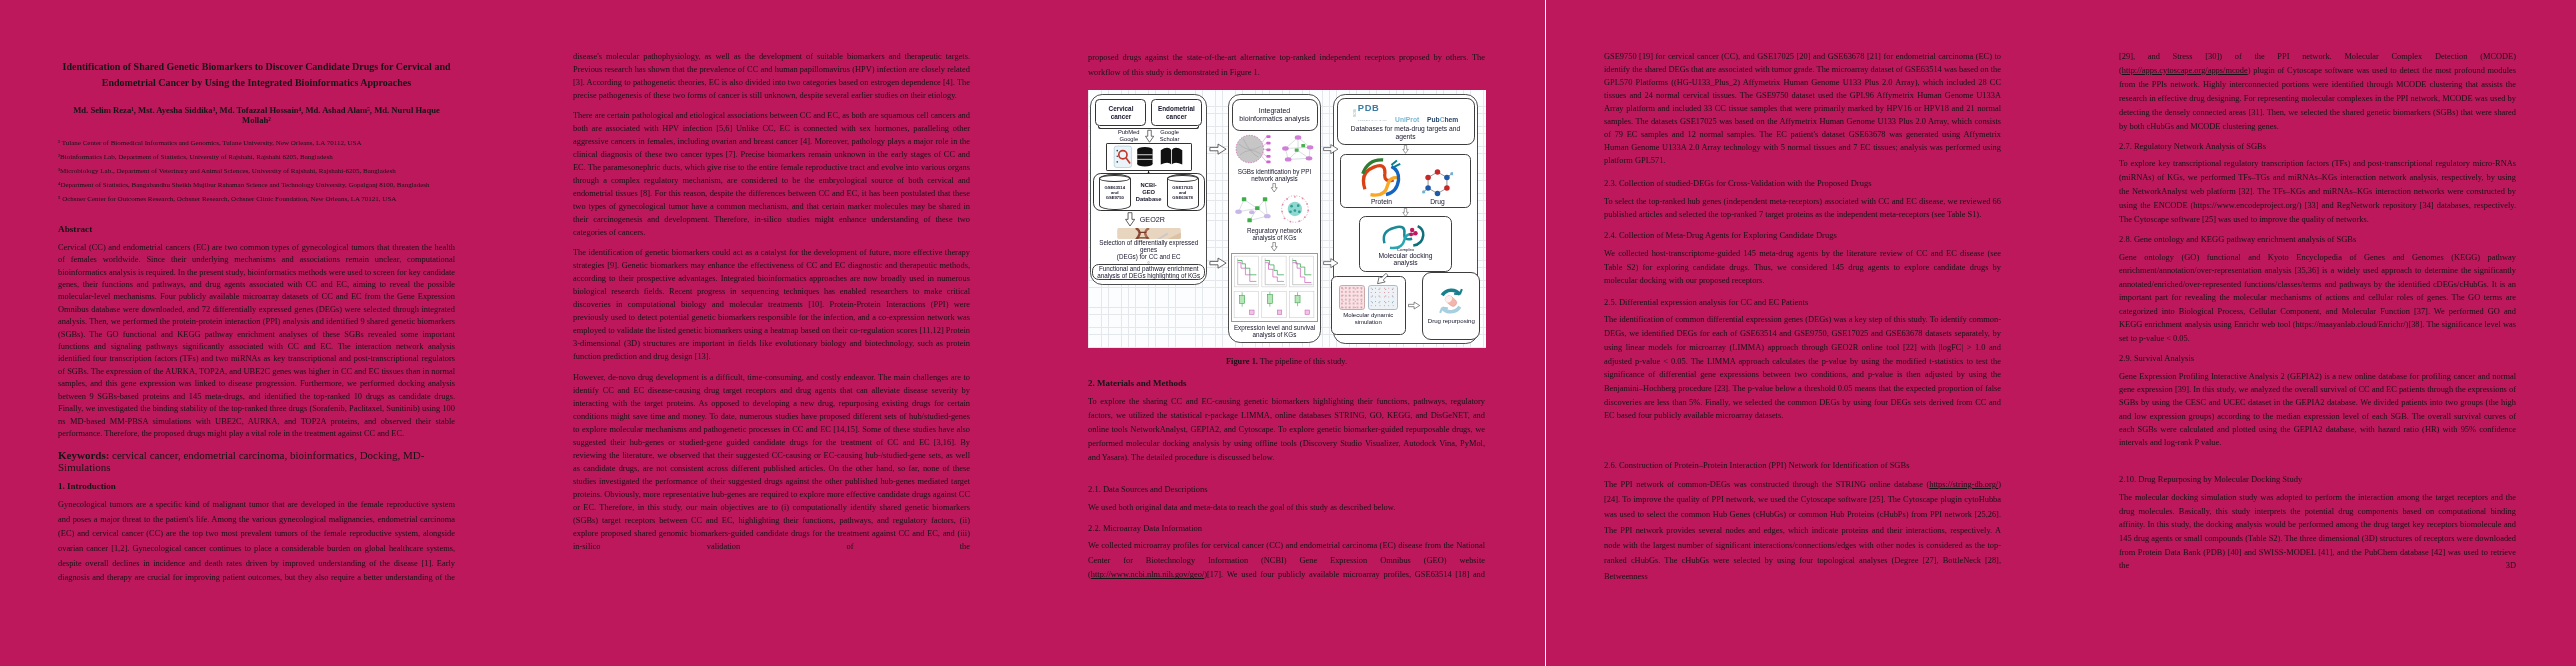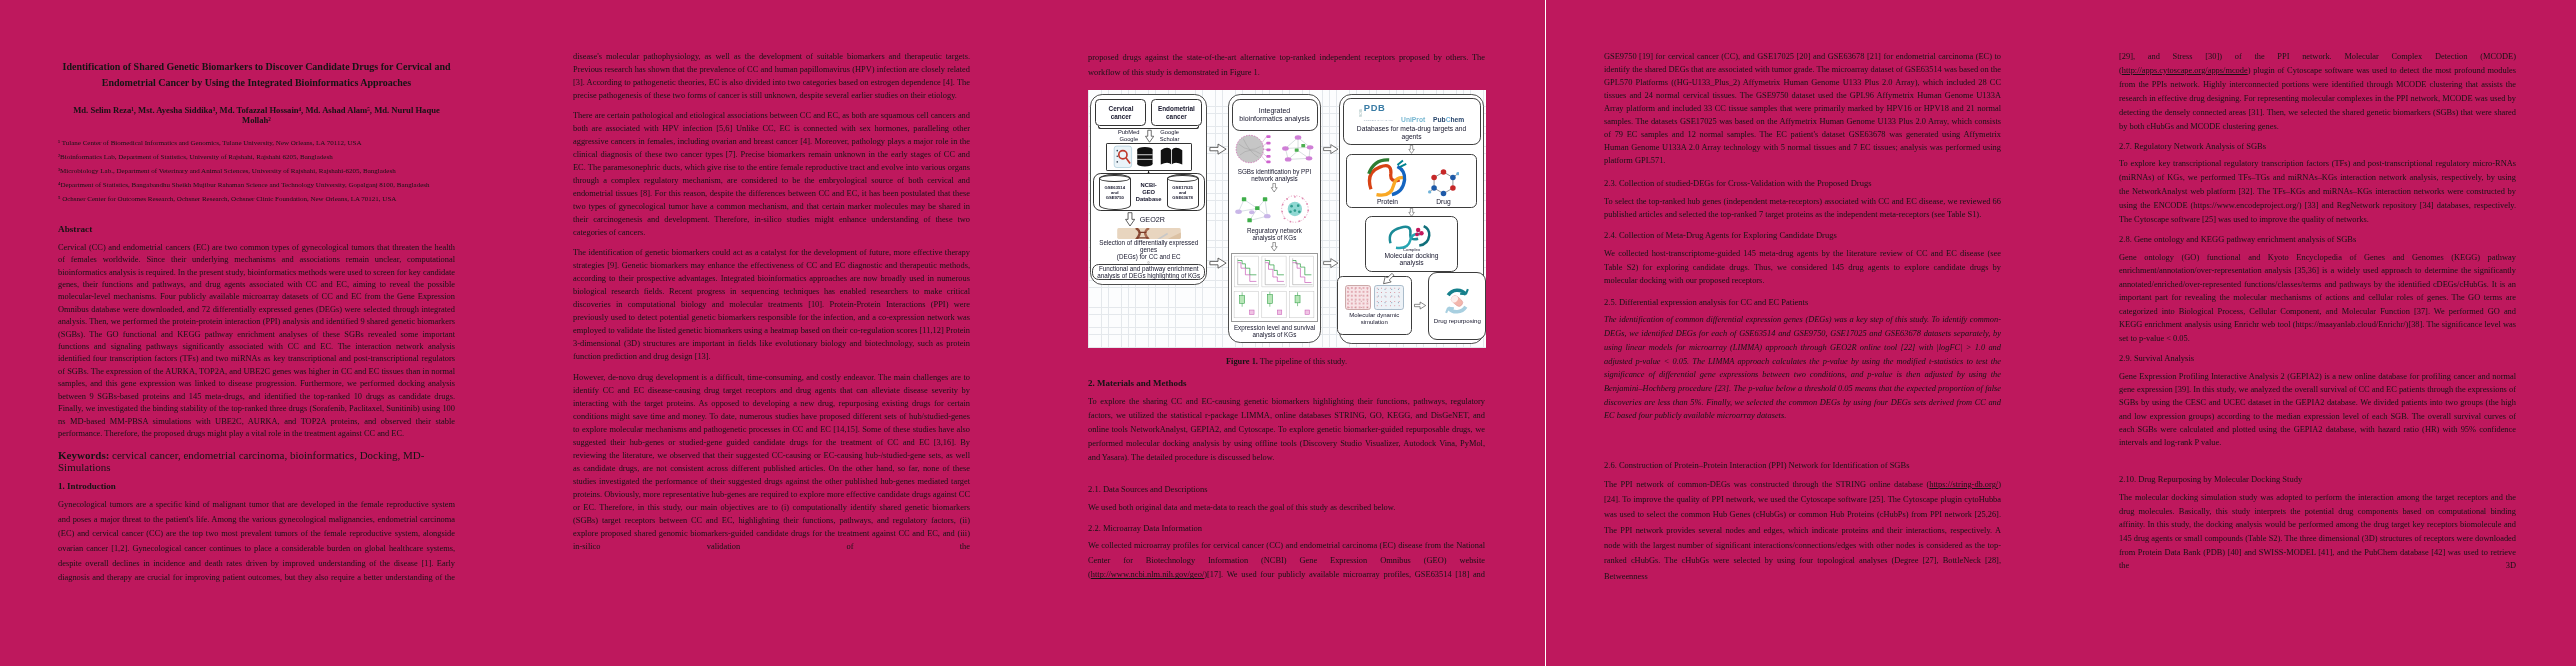--- a/index.html
+++ b/index.html
@@ -31,21 +31,21 @@
   .h-sub{font-size:8.5px;font-weight:normal;}
   .mi{margin-top:7.2px;line-height:14px;}
   .t21{margin-top:6.7px;line-height:14px;}
   .t22{margin-top:6.7px;line-height:14.5px;}
   .mt34{margin-top:19px;}.mt14{margin-top:7.8px;}.mt16{margin-top:9px;}.mt20{margin-top:11px;}
   
   .p4body{padding-top:50px;}
   .p4p1{line-height:13px;}
   .t23{margin-top:6.7px;line-height:13.3px;}
   .t24{margin-top:6.7px;line-height:13.6px;}
-  .t25{margin-top:6.7px;line-height:13.7px;font-style:italic;}
+  .t25{margin-top:6.7px;line-height:13.7px;}
   .s26{margin-top:37px;}
   .t26{margin-top:6.7px;line-height:15.3px;}
   
   .p5body{padding-top:50px;}
   .p5a{line-height:14px;}
   .t27{margin-top:6.7px;line-height:13.8px;}
   .t28{margin-top:6.7px;line-height:13.5px;}
   .t29{margin-top:6.7px;line-height:13.3px;}
   .s210{margin-top:24.5px;}
   .t210{margin-top:6.7px;line-height:13.7px;}
@@ -54,21 +54,21 @@
   
   .figure{position:relative;margin:9px 0 0 0;width:398px;height:258px;background-color:#fcfdfe;
     background-image:repeating-linear-gradient(0deg,#e4e8ec 0 0.6px,transparent 0.6px 6.7px),
                      repeating-linear-gradient(90deg,#e4e8ec 0 0.6px,transparent 0.6px 6.7px);}
   .fs{font-family:"Liberation Sans",sans-serif;color:#15152b;}
   .pre{white-space:pre-line;}
   .fpanel{position:absolute;top:4.4px;background:#fff;border:1.1px solid #4d4d4d;border-radius:12.2px;box-sizing:border-box;
     display:flex;flex-direction:column;align-items:center;justify-content:space-between;padding:3.9px 2.2px;}
   .pA{left:2.2px;width:117px;height:191px;}
   .pB{left:140px;width:93px;height:249px;}
-  .pC{left:251px;width:145px;height:250px;padding:3.3px 2.2px;}
+  .pC{left:245px;width:145px;height:250px;padding:3.3px 2.2px;}
   .cancer-row{display:flex;gap:4.4px;}
   .cbox{width:49px;height:25.6px;border:1.1px solid #333;border-radius:4.4px;font-weight:bold;font-size:6.4px;line-height:7.2px;
     display:flex;align-items:center;justify-content:center;text-align:center;}
   .bracket{width:99px;height:3.3px;border:1.1px solid #333;border-top:none;border-radius:0 0 2.8px 2.8px;}
   .srcrow{display:flex;align-items:center;gap:5.6px;font-size:5.8px;line-height:6.7px;text-align:center;}
   .litbox{width:84px;height:30px;border:0.9px solid #333;border-radius:1.1px;display:flex;align-items:center;justify-content:center;background:#fff;}
   .dbbox{width:110px;height:49px;border:1.1px solid #333;border-radius:7.8px;display:flex;align-items:center;justify-content:space-evenly;background:#fff;}
   .cyl{position:relative;width:30px;height:34px;background:#fff;border:0.8px solid #333;border-radius:15px/5px;
     display:flex;align-items:center;justify-content:center;text-align:center;font-weight:bold;font-size:4.2px;line-height:5px;}
   .cyl::before{content:"";position:absolute;top:-0.6px;left:-0.6px;right:-0.6px;height:7.2px;border:0.8px solid #333;border-radius:50%;box-sizing:border-box;}

